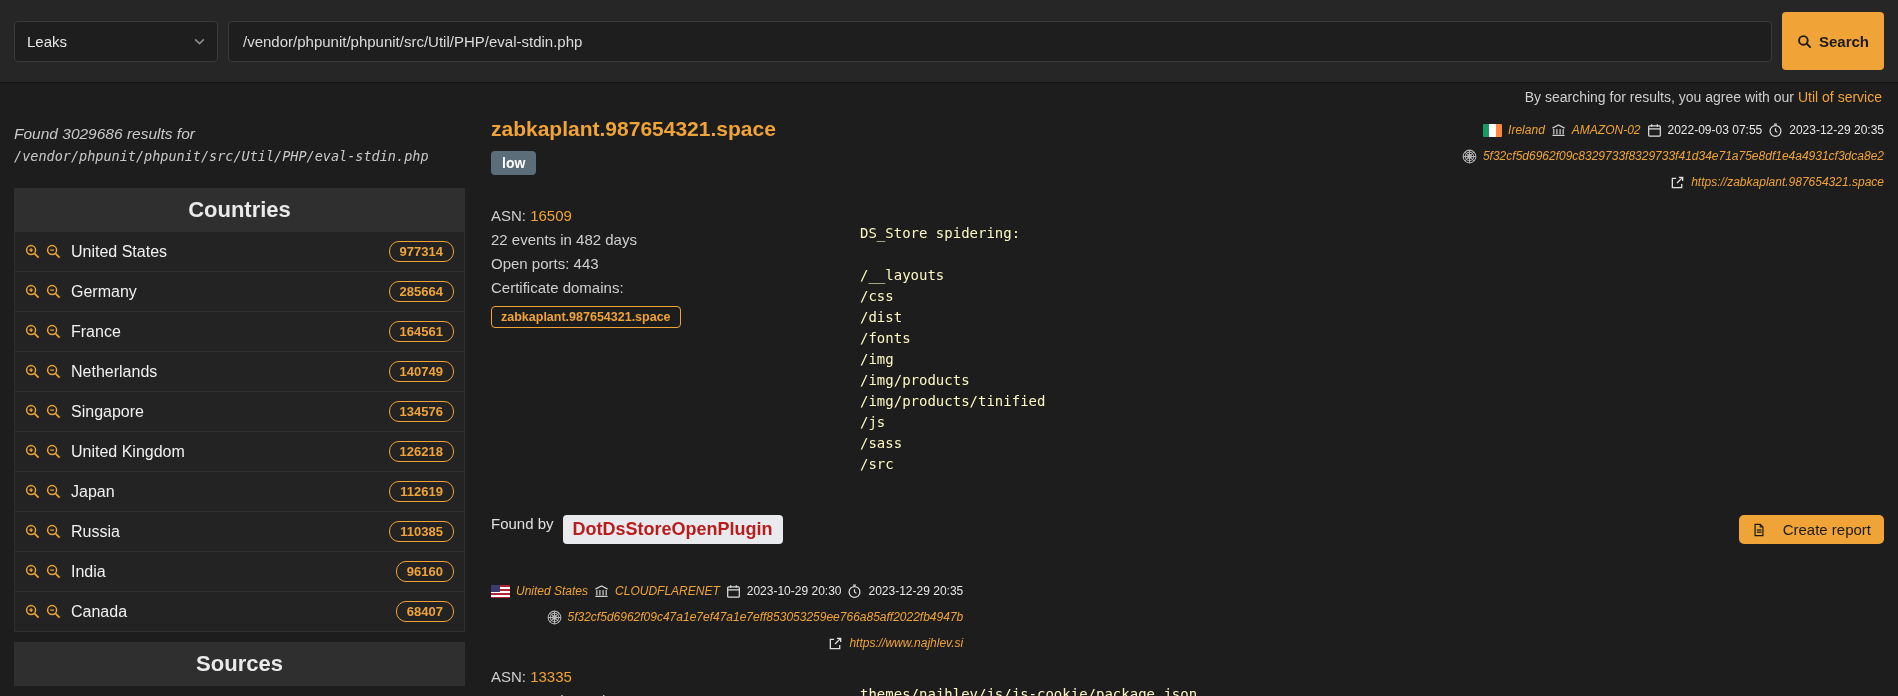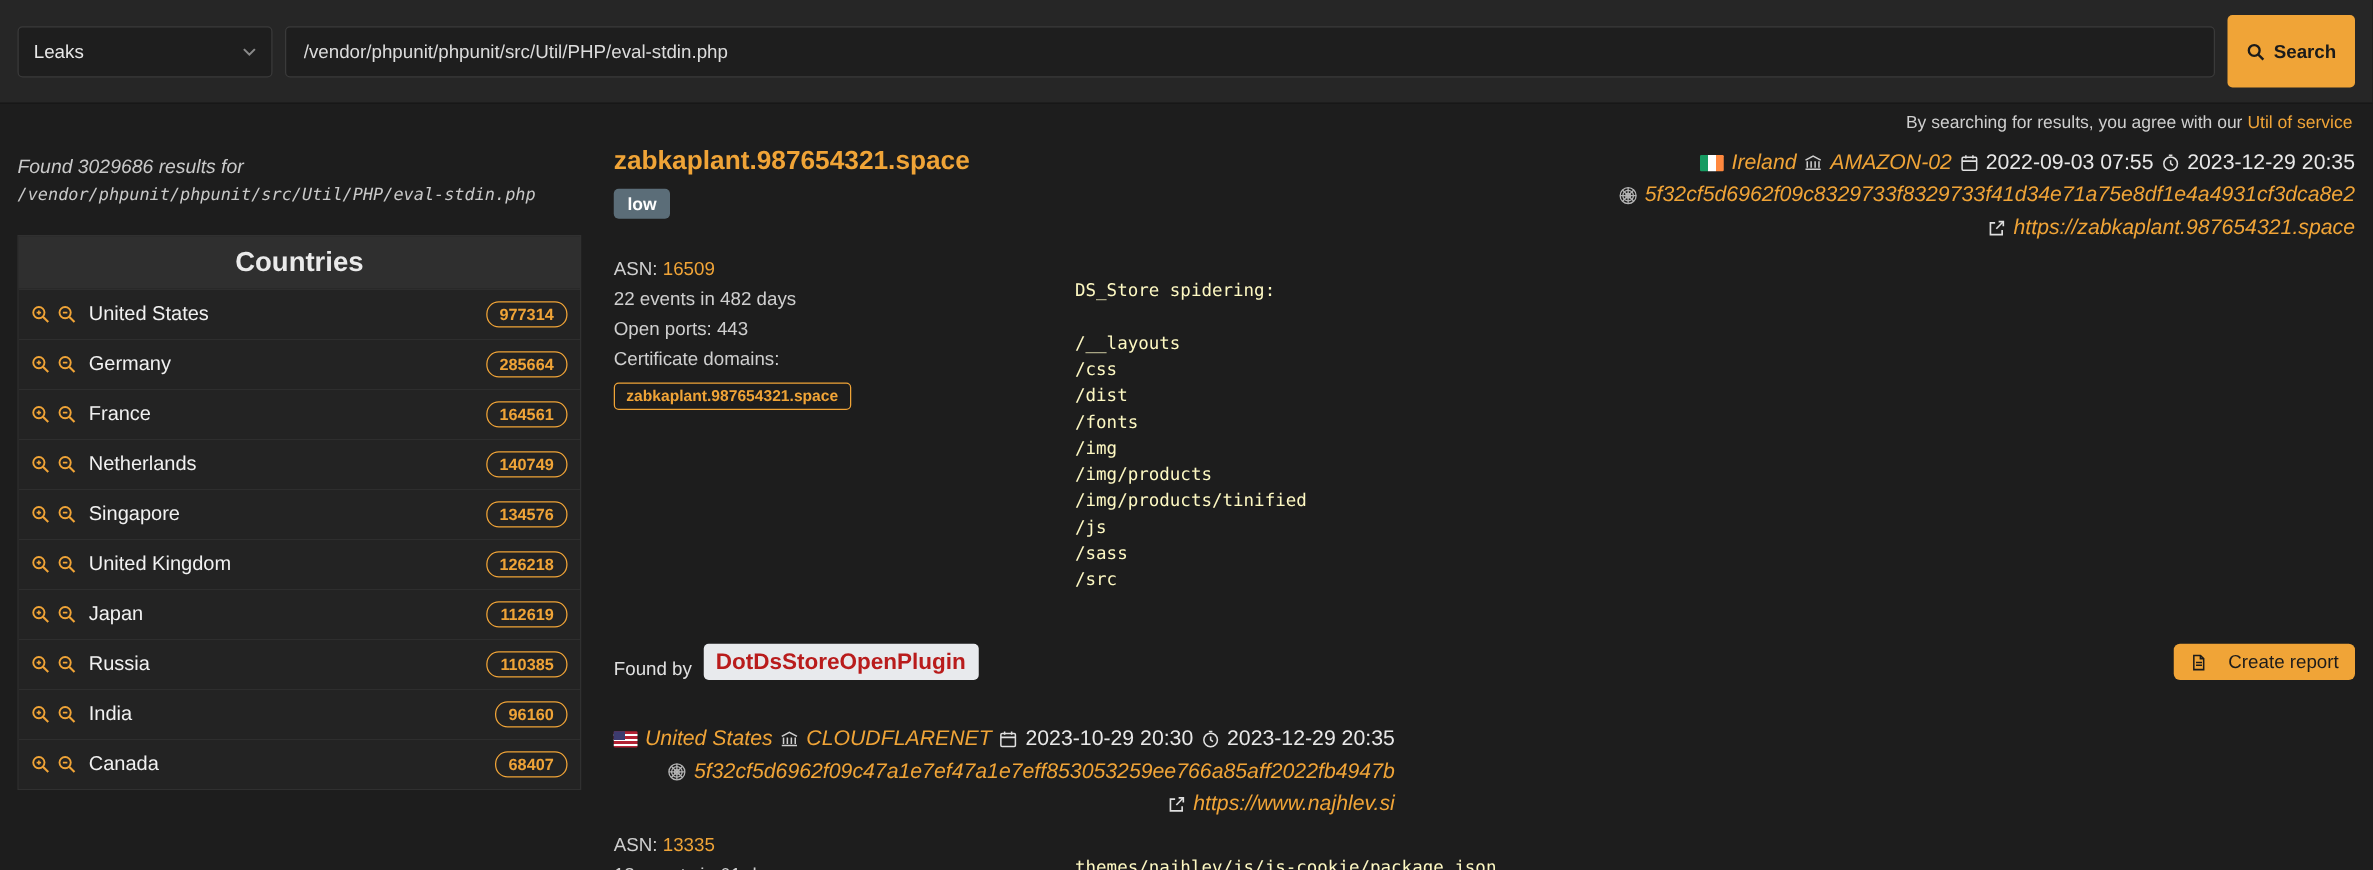--- a/index.html
+++ b/index.html
@@ -80,21 +80,21 @@
   .result + .result{margin-top:34px}
   .result-top{display:flex;justify-content:space-between;align-items:flex-start}
   .result-title{font-size:21px;font-weight:bold;display:inline-block}
   .sev-badge{
     display:inline-block;margin-top:10px;padding:4px 11px;border-radius:4px;
     color:#fff;font-size:14px;font-weight:bold;
   }
   .sev-low{background:var(--severity-low)}
   .sev-medium{background:var(--severity-medium)}
 
-  .meta{font-size:17px}
+  .meta{font-size:12px}
   .meta-line{
     display:flex;align-items:center;justify-content:flex-end;gap:6px;
     line-height:26px;white-space:nowrap;
   }
   .meta .it{font-style:italic}
   .meta .date{color:#e8e8e8}
 
   .flag{display:inline-block;width:19px;height:13px;border-radius:1px;position:relative;flex-shrink:0}
   .flag-ie{background:linear-gradient(to right,#169b62 0 33.3%,#ffffff 33.3% 66.6%,#ff883e 66.6% 100%)}
   .flag-us{background:repeating-linear-gradient(to bottom,#b22234 0 2px,#ffffff 2px 4px)}
@@ -106,21 +106,21 @@
   .cert-badge{
     display:inline-block;border:1px solid var(--accent);color:var(--accent);
     border-radius:4px;padding:3px 9px;font-size:12.5px;font-weight:bold;margin-top:3px;
   }
   .mono-body{
     margin:16px;font-family:"DejaVu Sans Mono",monospace;
     font-size:14px;line-height:1.5;color:#fef9c3;white-space:pre;
   }
 
   .result-footer{display:flex;justify-content:space-between;align-items:center;margin-top:24px}
-  .found-by{display:flex;align-items:flex-end;gap:9px;font-size:15px;color:#e0e0e0}
+  .found-by{display:flex;align-items:flex-start;gap:9px;font-size:15px;color:#e0e0e0}
   .plugin-badge{
     background:#e8eaed;color:#b91c1c;font-weight:bold;font-size:18px;
     padding:4px 10px;border-radius:4px;
   }
   .report-btn{
     background:var(--accent);color:#1b1b1b;border:none;border-radius:5px;
     padding:6px 13px;font-size:15px;display:flex;align-items:center;gap:17px;
     cursor:pointer;font-family:"Liberation Sans",sans-serif;
   }
 </style>
@@ -311,20 +311,23 @@
             <circle cx="6.5" cy="6.5" r="4.8" stroke-width="1.6"></circle>
             <line x1="10.2" y1="10.2" x2="14.5" y2="14.5" stroke-width="1.8"></line>
             <line x1="4.6" y1="6.5" x2="8.4" y2="6.5" stroke-width="1.4"></line>
           </svg>
           <span class="country-name">Canada</span>
           <span class="count-badge">68407</span>
         </div>
 
     </div>
 
+    <div class="panel">
+      <div class="panel-header">Sources</div>
+    </div>
   </aside>
 
   <main class="results">
 
       <article class="result">
         <div class="result-top">
           <div>
             <a class="result-title">zabkaplant.987654321.space</a><br>
             <span class="sev-badge sev-low">low</span>
           </div>

